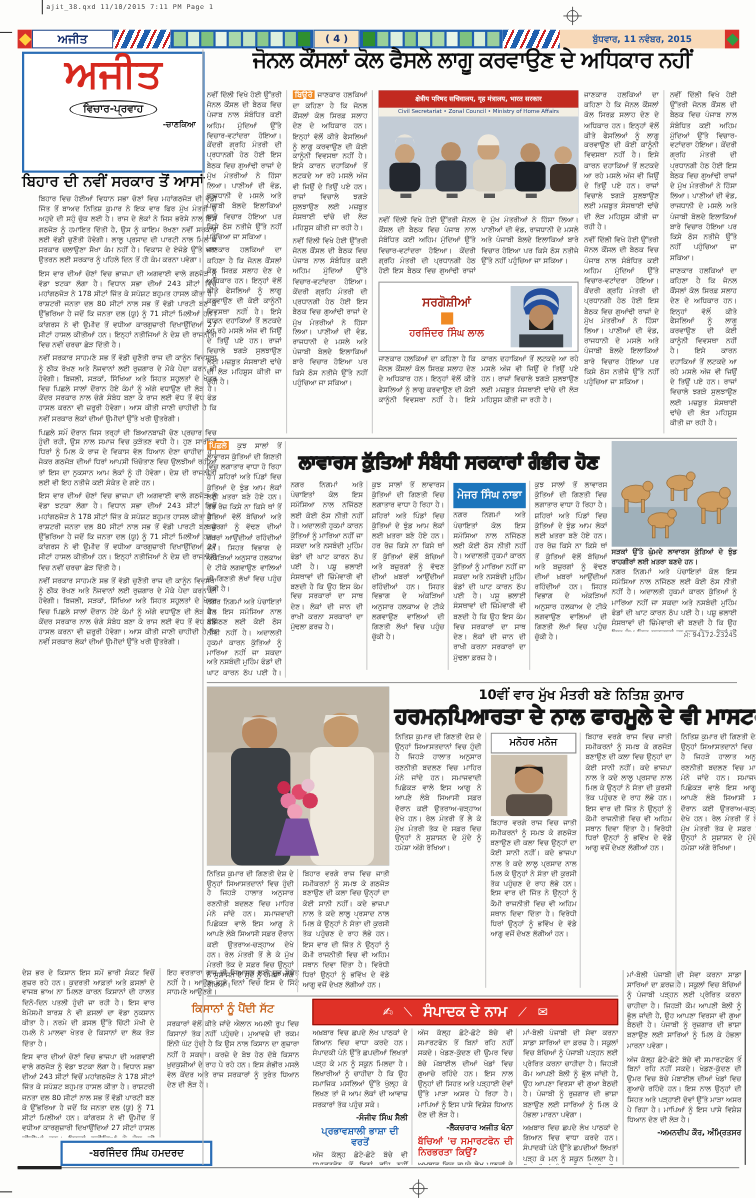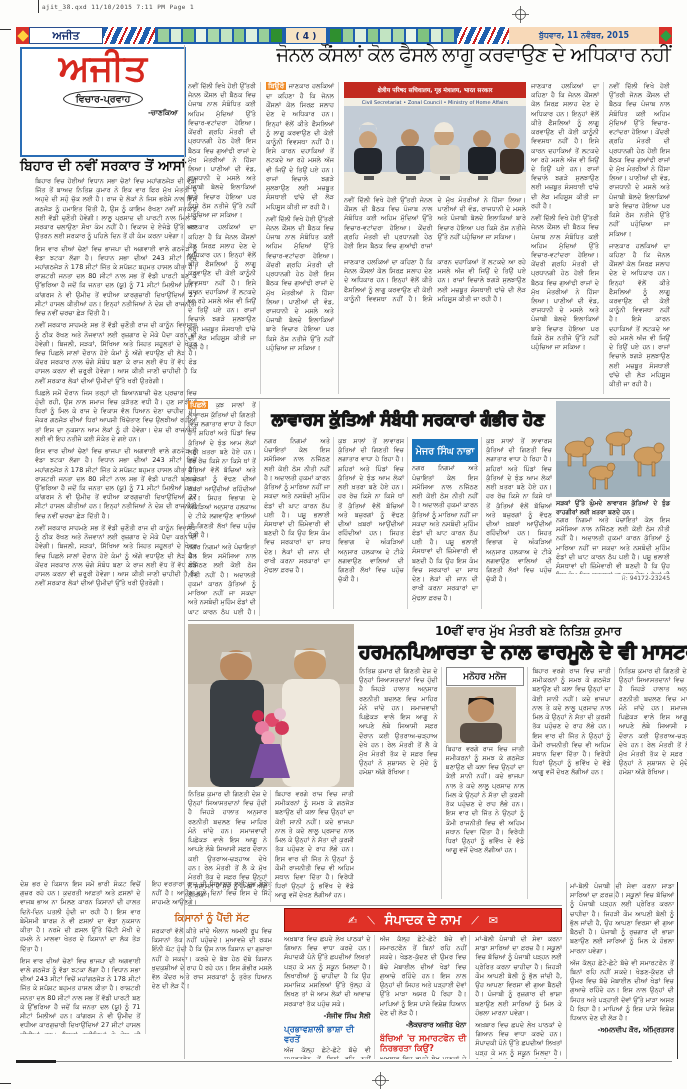--- a/index.html
+++ b/index.html
@@ -30,21 +30,21 @@
   .mh-title{color:#d6281e;font-size:36px;font-weight:900;line-height:1.02;margin-top:1px;}
   .mh-oval{display:inline-block;border:1.5px solid #222;border-radius:50%;padding:2px 12px;
            font-size:9.5px;font-weight:bold;color:#111;margin-top:1px;}
   .mh-quote{font-size:7.3px;text-align:left;padding:3px 5px 0 5px;color:#222;font-weight:600;line-height:1.35;}
   .mh-auth{text-align:right;font-size:7.3px;font-weight:bold;padding-right:6px;color:#222;}
   .edtitle{left:20px;top:157px;width:162px;text-align:center;font-size:13.5px;font-weight:900;color:#0d0d0d;white-space:nowrap;}
   .edsig{left:55px;top:1037px;width:134px;height:19px;border:2px solid #2a6db5;background:#fff;
          display:flex;align-items:center;justify-content:center;font-size:9px;font-weight:bold;color:#111;}
   .subhead-orange{font-size:10px;font-weight:bold;color:#c8641e;text-align:center;margin:2px 0;}
   
-  .mainhead{left:188px;top:42px;width:482px;text-align:right;font-size:20px;font-weight:400;
+  .mainhead{left:188px;top:42px;width:482px;text-align:center;font-size:20px;font-weight:700;
             color:#0d0d0d;letter-spacing:-0.8px;white-space:nowrap;}
   .outline{color:#fdfdfd;-webkit-text-stroke:1.2px #161616;text-shadow:0 0 1px #161616;font-weight:900;}
   .kicker{text-align:center;font-size:12px;font-weight:900;color:#101010;white-space:nowrap;}
   
   .photo{position:relative;background:#c3ccd6;overflow:hidden;}
   .pban{height:16px;background:#c22a20;color:#fff;font-size:6px;display:flex;align-items:center;
         justify-content:center;white-space:nowrap;overflow:hidden;font-weight:bold;}
   .pban2{height:8px;background:#f3efe4;color:#23407c;font-size:5px;display:flex;align-items:center;
          justify-content:center;white-space:nowrap;overflow:hidden;}
   .caption{font-size:6.3px;font-weight:bold;color:#222;line-height:1.35;text-align:justify;margin-top:2px;}
@@ -55,21 +55,21 @@
   .in-sq{width:11px;height:11px;background:#f08a24;margin:3px auto;}
   .in-name{font-size:9px;font-weight:bold;color:#c03028;text-align:center;white-space:nowrap;}
   .bylinebox{background:#1b75bc;color:#fff;font-weight:bold;font-size:9.5px;text-align:center;
              padding:5px 2px;margin:2px 0;white-space:nowrap;}
   .namebox{border:1px solid #888;background:#fff;font-weight:bold;font-size:9px;text-align:center;
            padding:2px 0;color:#111;margin-bottom:1px;white-space:nowrap;}
   
   .lban{height:22px;background:#e03127;border:1px solid #8f1008;color:#fff;display:flex;align-items:center;
         justify-content:center;gap:10px;font-size:13px;font-weight:900;}
   .lban .ico{font-size:11px;font-weight:normal;}
-  .lhead-blue{font-size:8.5px;font-weight:bold;color:#1a5fb0;text-align:left;margin:2px 0;line-height:1.2;}
+  .lhead-blue{font-size:8.5px;font-weight:bold;color:#1a5fb0;text-align:center;margin:2px 0;line-height:1.2;}
   .lhead-red{font-size:8.5px;font-weight:bold;color:#d42a24;margin:2px 0;line-height:1.2;}
   .printline{left:42px;top:3px;font-family:"DejaVu Sans Mono","Liberation Mono",monospace;
              font-size:6px;color:#444;letter-spacing:0.5px;}
   .cropmark{background:#333;}
   .cmyk-sq{position:absolute;width:9px;height:9px;top:0;}
   .graypad{position:absolute;width:22px;height:8px;top:0;background:#b5b5b5;}
 </style>
 </head>
 <body>
 
@@ -147,20 +147,21 @@
       <p>ਦੇਸ਼ ਭਰ ਦੇ ਕਿਸਾਨ ਇਸ ਸਮੇਂ ਭਾਰੀ ਸੰਕਟ ਵਿਚੋਂ ਗੁਜ਼ਰ ਰਹੇ ਹਨ। ਕੁਦਰਤੀ ਆਫ਼ਤਾਂ ਅਤੇ ਫ਼ਸਲਾਂ ਦੇ ਵਾਜਬ ਭਾਅ ਨਾ ਮਿਲਣ ਕਾਰਨ ਕਿਸਾਨਾਂ ਦੀ ਹਾਲਤ ਦਿਨੋ-ਦਿਨ ਪਤਲੀ ਹੁੰਦੀ ਜਾ ਰਹੀ ਹੈ। ਇਸ ਵਾਰ ਬੇਮੌਸਮੀ ਬਾਰਸ਼ ਨੇ ਵੀ ਫ਼ਸਲਾਂ ਦਾ ਵੱਡਾ ਨੁਕਸਾਨ ਕੀਤਾ ਹੈ। ਨਰਮੇ ਦੀ ਫ਼ਸਲ ਉੱਤੇ ਚਿੱਟੀ ਮੱਖੀ ਦੇ ਹਮਲੇ ਨੇ ਮਾਲਵਾ ਖੇਤਰ ਦੇ ਕਿਸਾਨਾਂ ਦਾ ਲੱਕ ਤੋੜ ਦਿੱਤਾ ਹੈ।</p>
       <p>ਇਸ ਵਾਰ ਦੀਆਂ ਚੋਣਾਂ ਵਿਚ ਭਾਜਪਾ ਦੀ ਅਗਵਾਈ ਵਾਲੇ ਗਠਜੋੜ ਨੂੰ ਵੱਡਾ ਝਟਕਾ ਲੱਗਾ ਹੈ। ਵਿਧਾਨ ਸਭਾ ਦੀਆਂ 243 ਸੀਟਾਂ ਵਿਚੋਂ ਮਹਾਂਗਠਜੋੜ ਨੇ 178 ਸੀਟਾਂ ਜਿੱਤ ਕੇ ਸਪੱਸ਼ਟ ਬਹੁਮਤ ਹਾਸਲ ਕੀਤਾ ਹੈ। ਰਾਸ਼ਟਰੀ ਜਨਤਾ ਦਲ 80 ਸੀਟਾਂ ਨਾਲ ਸਭ ਤੋਂ ਵੱਡੀ ਪਾਰਟੀ ਬਣ ਕੇ ਉੱਭਰਿਆ ਹੈ ਜਦੋਂ ਕਿ ਜਨਤਾ ਦਲ (ਯੂ) ਨੂੰ 71 ਸੀਟਾਂ ਮਿਲੀਆਂ ਹਨ। ਕਾਂਗਰਸ ਨੇ ਵੀ ਉਮੀਦ ਤੋਂ ਵਧੀਆ ਕਾਰਗੁਜ਼ਾਰੀ ਦਿਖਾਉਂਦਿਆਂ 27 ਸੀਟਾਂ ਹਾਸਲ ਕੀਤੀਆਂ ਹਨ। ਇਨ੍ਹਾਂ ਨਤੀਜਿਆਂ ਨੇ ਦੇਸ਼ ਦੀ ਰਾਜਨੀਤੀ ਵਿਚ ਨਵੀਂ ਚਰਚਾ ਛੇੜ ਦਿੱਤੀ ਹੈ।</p>
     </div>
     <div class="small" style="flex:1;">
       <p>ਇਹ ਵਰਤਾਰਾ ਰਾਜ ਦੀ ਸਿਆਸਤ ਲਈ ਸ਼ੁਭ ਸੰਕੇਤ ਨਹੀਂ ਹੈ। ਆਉਣ ਵਾਲੇ ਦਿਨਾਂ ਵਿਚ ਇਸ ਦੇ ਸਿੱਟੇ ਸਾਹਮਣੇ ਆਉਣਗੇ।</p>
       <div class="subhead-orange">ਕਿਸਾਨਾਂ ਨੂੰ ਪੈਂਦੀ ਸੱਟ</div>
       <p>ਸਰਕਾਰਾਂ ਵੱਲੋਂ ਕੀਤੇ ਜਾਂਦੇ ਐਲਾਨ ਅਮਲੀ ਰੂਪ ਵਿਚ ਕਿਸਾਨਾਂ ਤੱਕ ਨਹੀਂ ਪਹੁੰਚਦੇ। ਮੁਆਵਜ਼ੇ ਦੀ ਰਕਮ ਇੰਨੀ ਘੱਟ ਹੁੰਦੀ ਹੈ ਕਿ ਉਸ ਨਾਲ ਕਿਸਾਨ ਦਾ ਗੁਜ਼ਾਰਾ ਨਹੀਂ ਹੋ ਸਕਦਾ। ਕਰਜ਼ੇ ਦੇ ਬੋਝ ਹੇਠ ਦੱਬੇ ਕਿਸਾਨ ਖ਼ੁਦਕੁਸ਼ੀਆਂ ਦੇ ਰਾਹ ਪੈ ਰਹੇ ਹਨ। ਇਸ ਗੰਭੀਰ ਮਸਲੇ ਵੱਲ ਕੇਂਦਰ ਅਤੇ ਰਾਜ ਸਰਕਾਰਾਂ ਨੂੰ ਤੁਰੰਤ ਧਿਆਨ ਦੇਣ ਦੀ ਲੋੜ ਹੈ।</p>
     </div>
   </div>
 
+  <div class="abs edsig">-ਬਰਜਿੰਦਰ ਸਿੰਘ ਹਮਦਰਦ</div>
 
   <div class="abs" style="left:184px;top:45px;width:1px;height:1014px;background:#bbb;"></div>
 
   <div class="abs mainhead">ਜੋਨਲ ਕੌਂਸਲਾਂ ਕੋਲ ਫੈਸਲੇ ਲਾਗੂ ਕਰਵਾਉਣ ਦੇ ਅਧਿਕਾਰ ਨਹੀਂ</div>
 
   <div class="abs" style="left:188px;top:82px;width:482px;height:312px;display:flex;gap:5px;">
     <div class="small colrule" style="flex:0 0 68px;padding-right:4px;">
       <p>ਨਵੀਂ ਦਿੱਲੀ ਵਿਖੇ ਹੋਈ ਉੱਤਰੀ ਜੋਨਲ ਕੌਂਸਲ ਦੀ ਬੈਠਕ ਵਿਚ ਪੰਜਾਬ ਨਾਲ ਸੰਬੰਧਿਤ ਕਈ ਅਹਿਮ ਮੁੱਦਿਆਂ ਉੱਤੇ ਵਿਚਾਰ-ਵਟਾਂਦਰਾ ਹੋਇਆ। ਕੇਂਦਰੀ ਗ੍ਰਹਿ ਮੰਤਰੀ ਦੀ ਪ੍ਰਧਾਨਗੀ ਹੇਠ ਹੋਈ ਇਸ ਬੈਠਕ ਵਿਚ ਗੁਆਂਢੀ ਰਾਜਾਂ ਦੇ ਮੁੱਖ ਮੰਤਰੀਆਂ ਨੇ ਹਿੱਸਾ ਲਿਆ। ਪਾਣੀਆਂ ਦੀ ਵੰਡ, ਰਾਜਧਾਨੀ ਦੇ ਮਸਲੇ ਅਤੇ ਪੰਜਾਬੀ ਬੋਲਦੇ ਇਲਾਕਿਆਂ ਬਾਰੇ ਵਿਚਾਰ ਹੋਇਆ ਪਰ ਕਿਸੇ ਠੋਸ ਨਤੀਜੇ ਉੱਤੇ ਨਹੀਂ ਪਹੁੰਚਿਆ ਜਾ ਸਕਿਆ।</p>
       <p>ਜਾਣਕਾਰ ਹਲਕਿਆਂ ਦਾ ਕਹਿਣਾ ਹੈ ਕਿ ਜੋਨਲ ਕੌਂਸਲਾਂ ਕੋਲ ਸਿਰਫ਼ ਸਲਾਹ ਦੇਣ ਦੇ ਅਧਿਕਾਰ ਹਨ। ਇਨ੍ਹਾਂ ਵੱਲੋਂ ਕੀਤੇ ਫੈਸਲਿਆਂ ਨੂੰ ਲਾਗੂ ਕਰਵਾਉਣ ਦੀ ਕੋਈ ਕਾਨੂੰਨੀ ਵਿਵਸਥਾ ਨਹੀਂ ਹੈ। ਇਸੇ ਕਾਰਨ ਦਹਾਕਿਆਂ ਤੋਂ ਲਟਕਦੇ ਆ ਰਹੇ ਮਸਲੇ ਅੱਜ ਵੀ ਜਿਉਂ ਦੇ ਤਿਉਂ ਪਏ ਹਨ। ਰਾਜਾਂ ਵਿਚਾਲੇ ਝਗੜੇ ਸੁਲਝਾਉਣ ਲਈ ਮਜ਼ਬੂਤ ਸੰਸਥਾਈ ਢਾਂਚੇ ਦੀ ਲੋੜ ਮਹਿਸੂਸ ਕੀਤੀ ਜਾ ਰਹੀ ਹੈ।</p>
     </div>
@@ -191,20 +192,35 @@
             <rect x="20" y="70" width="10" height="4" fill="#555"></rect>
               <rect x="62" y="70" width="10" height="4" fill="#555"></rect>
               <rect x="96" y="70" width="10" height="4" fill="#555"></rect>
               <rect x="134" y="70" width="10" height="4" fill="#555"></rect>
           </g>
         </svg>
       </div>
       <div class="small" style="height:60px;column-count:2;column-gap:5px;margin-top:2px;">
         <p>ਨਵੀਂ ਦਿੱਲੀ ਵਿਖੇ ਹੋਈ ਉੱਤਰੀ ਜੋਨਲ ਕੌਂਸਲ ਦੀ ਬੈਠਕ ਵਿਚ ਪੰਜਾਬ ਨਾਲ ਸੰਬੰਧਿਤ ਕਈ ਅਹਿਮ ਮੁੱਦਿਆਂ ਉੱਤੇ ਵਿਚਾਰ-ਵਟਾਂਦਰਾ ਹੋਇਆ। ਕੇਂਦਰੀ ਗ੍ਰਹਿ ਮੰਤਰੀ ਦੀ ਪ੍ਰਧਾਨਗੀ ਹੇਠ ਹੋਈ ਇਸ ਬੈਠਕ ਵਿਚ ਗੁਆਂਢੀ ਰਾਜਾਂ ਦੇ ਮੁੱਖ ਮੰਤਰੀਆਂ ਨੇ ਹਿੱਸਾ ਲਿਆ। ਪਾਣੀਆਂ ਦੀ ਵੰਡ, ਰਾਜਧਾਨੀ ਦੇ ਮਸਲੇ ਅਤੇ ਪੰਜਾਬੀ ਬੋਲਦੇ ਇਲਾਕਿਆਂ ਬਾਰੇ ਵਿਚਾਰ ਹੋਇਆ ਪਰ ਕਿਸੇ ਠੋਸ ਨਤੀਜੇ ਉੱਤੇ ਨਹੀਂ ਪਹੁੰਚਿਆ ਜਾ ਸਕਿਆ।</p>
       </div>
+      <div class="inset1" style="height:64px;">
+        <div>
+          <div class="in-title">ਸਰਗੋਸ਼ੀਆਂ</div>
+          <div class="in-sq"></div>
+          <div class="in-name">ਹਰਜਿੰਦਰ ਸਿੰਘ ਲਾਲ</div>
+        </div>
+        <svg width="56" height="56" viewBox="0 0 56 56">
+          <rect width="56" height="56" fill="#c5d0da"></rect>
+          <path d="M12 22 a16 14 0 0 1 32 0 l0 -8 a16 12 0 0 0 -32 0 z" fill="#234e9d"></path>
+          <path d="M12 20 q16 -16 32 0 l-2 6 -28 0 z" fill="#234e9d"></path>
+          <circle cx="28" cy="28" r="11" fill="#b98a62"></circle>
+          <path d="M17 30 q11 18 22 0 l0 10 -22 0 z" fill="#23201d"></path>
+          <rect x="8" y="44" width="40" height="12" fill="#3a4147"></rect>
+        </svg>
+      </div>
       <div class="small" style="height:66px;column-count:2;column-gap:5px;margin-top:2px;">
         <p>ਜਾਣਕਾਰ ਹਲਕਿਆਂ ਦਾ ਕਹਿਣਾ ਹੈ ਕਿ ਜੋਨਲ ਕੌਂਸਲਾਂ ਕੋਲ ਸਿਰਫ਼ ਸਲਾਹ ਦੇਣ ਦੇ ਅਧਿਕਾਰ ਹਨ। ਇਨ੍ਹਾਂ ਵੱਲੋਂ ਕੀਤੇ ਫੈਸਲਿਆਂ ਨੂੰ ਲਾਗੂ ਕਰਵਾਉਣ ਦੀ ਕੋਈ ਕਾਨੂੰਨੀ ਵਿਵਸਥਾ ਨਹੀਂ ਹੈ। ਇਸੇ ਕਾਰਨ ਦਹਾਕਿਆਂ ਤੋਂ ਲਟਕਦੇ ਆ ਰਹੇ ਮਸਲੇ ਅੱਜ ਵੀ ਜਿਉਂ ਦੇ ਤਿਉਂ ਪਏ ਹਨ। ਰਾਜਾਂ ਵਿਚਾਲੇ ਝਗੜੇ ਸੁਲਝਾਉਣ ਲਈ ਮਜ਼ਬੂਤ ਸੰਸਥਾਈ ਢਾਂਚੇ ਦੀ ਲੋੜ ਮਹਿਸੂਸ ਕੀਤੀ ਜਾ ਰਹੀ ਹੈ।</p>
       </div>
     </div>
     <div class="small colrule" style="flex:0 0 68px;padding-right:4px;">
       <p>ਜਾਣਕਾਰ ਹਲਕਿਆਂ ਦਾ ਕਹਿਣਾ ਹੈ ਕਿ ਜੋਨਲ ਕੌਂਸਲਾਂ ਕੋਲ ਸਿਰਫ਼ ਸਲਾਹ ਦੇਣ ਦੇ ਅਧਿਕਾਰ ਹਨ। ਇਨ੍ਹਾਂ ਵੱਲੋਂ ਕੀਤੇ ਫੈਸਲਿਆਂ ਨੂੰ ਲਾਗੂ ਕਰਵਾਉਣ ਦੀ ਕੋਈ ਕਾਨੂੰਨੀ ਵਿਵਸਥਾ ਨਹੀਂ ਹੈ। ਇਸੇ ਕਾਰਨ ਦਹਾਕਿਆਂ ਤੋਂ ਲਟਕਦੇ ਆ ਰਹੇ ਮਸਲੇ ਅੱਜ ਵੀ ਜਿਉਂ ਦੇ ਤਿਉਂ ਪਏ ਹਨ। ਰਾਜਾਂ ਵਿਚਾਲੇ ਝਗੜੇ ਸੁਲਝਾਉਣ ਲਈ ਮਜ਼ਬੂਤ ਸੰਸਥਾਈ ਢਾਂਚੇ ਦੀ ਲੋੜ ਮਹਿਸੂਸ ਕੀਤੀ ਜਾ ਰਹੀ ਹੈ।</p>
       <p>ਨਵੀਂ ਦਿੱਲੀ ਵਿਖੇ ਹੋਈ ਉੱਤਰੀ ਜੋਨਲ ਕੌਂਸਲ ਦੀ ਬੈਠਕ ਵਿਚ ਪੰਜਾਬ ਨਾਲ ਸੰਬੰਧਿਤ ਕਈ ਅਹਿਮ ਮੁੱਦਿਆਂ ਉੱਤੇ ਵਿਚਾਰ-ਵਟਾਂਦਰਾ ਹੋਇਆ। ਕੇਂਦਰੀ ਗ੍ਰਹਿ ਮੰਤਰੀ ਦੀ ਪ੍ਰਧਾਨਗੀ ਹੇਠ ਹੋਈ ਇਸ ਬੈਠਕ ਵਿਚ ਗੁਆਂਢੀ ਰਾਜਾਂ ਦੇ ਮੁੱਖ ਮੰਤਰੀਆਂ ਨੇ ਹਿੱਸਾ ਲਿਆ। ਪਾਣੀਆਂ ਦੀ ਵੰਡ, ਰਾਜਧਾਨੀ ਦੇ ਮਸਲੇ ਅਤੇ ਪੰਜਾਬੀ ਬੋਲਦੇ ਇਲਾਕਿਆਂ ਬਾਰੇ ਵਿਚਾਰ ਹੋਇਆ ਪਰ ਕਿਸੇ ਠੋਸ ਨਤੀਜੇ ਉੱਤੇ ਨਹੀਂ ਪਹੁੰਚਿਆ ਜਾ ਸਕਿਆ।</p>
     </div>
     <div class="small" style="flex:1;">
       <p>ਨਵੀਂ ਦਿੱਲੀ ਵਿਖੇ ਹੋਈ ਉੱਤਰੀ ਜੋਨਲ ਕੌਂਸਲ ਦੀ ਬੈਠਕ ਵਿਚ ਪੰਜਾਬ ਨਾਲ ਸੰਬੰਧਿਤ ਕਈ ਅਹਿਮ ਮੁੱਦਿਆਂ ਉੱਤੇ ਵਿਚਾਰ-ਵਟਾਂਦਰਾ ਹੋਇਆ। ਕੇਂਦਰੀ ਗ੍ਰਹਿ ਮੰਤਰੀ ਦੀ ਪ੍ਰਧਾਨਗੀ ਹੇਠ ਹੋਈ ਇਸ ਬੈਠਕ ਵਿਚ ਗੁਆਂਢੀ ਰਾਜਾਂ ਦੇ ਮੁੱਖ ਮੰਤਰੀਆਂ ਨੇ ਹਿੱਸਾ ਲਿਆ। ਪਾਣੀਆਂ ਦੀ ਵੰਡ, ਰਾਜਧਾਨੀ ਦੇ ਮਸਲੇ ਅਤੇ ਪੰਜਾਬੀ ਬੋਲਦੇ ਇਲਾਕਿਆਂ ਬਾਰੇ ਵਿਚਾਰ ਹੋਇਆ ਪਰ ਕਿਸੇ ਠੋਸ ਨਤੀਜੇ ਉੱਤੇ ਨਹੀਂ ਪਹੁੰਚਿਆ ਜਾ ਸਕਿਆ।</p>

